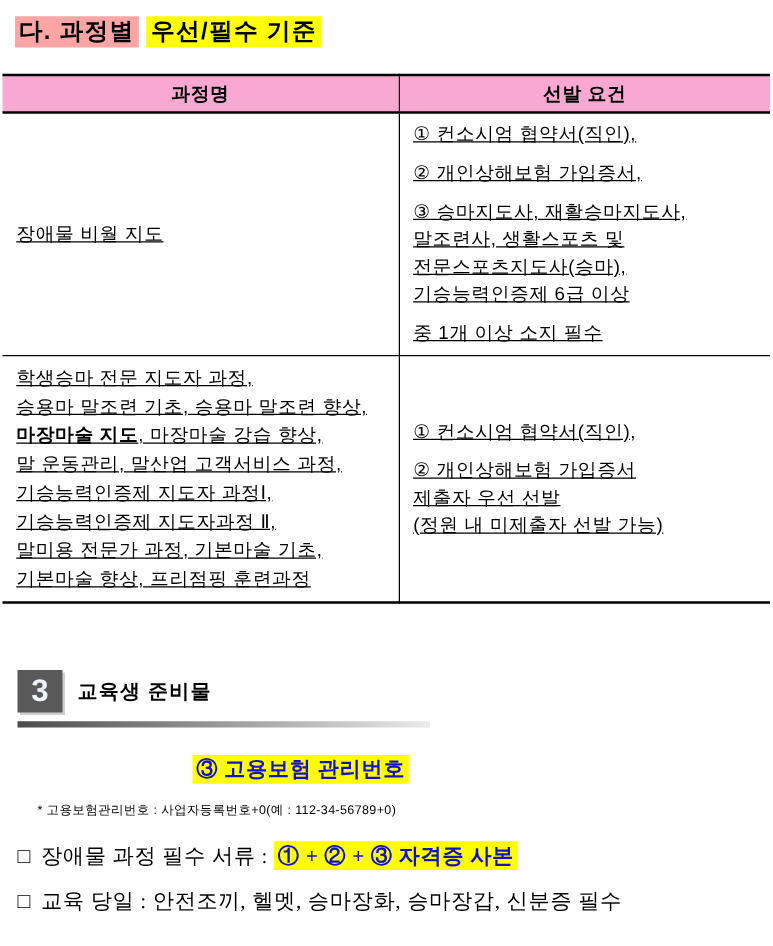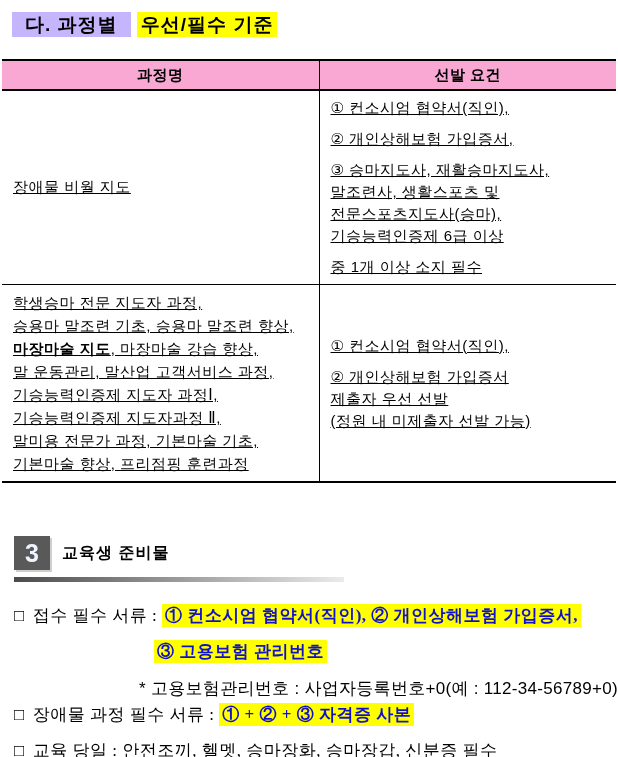--- a/index.html
+++ b/index.html
@@ -17,21 +17,21 @@
     overflow: hidden;
   }
 
   
   .doc-title {
     margin: 12px 0 0 12px;
     font-size: 19px;
     font-weight: bold;
     letter-spacing: 1px;
   }
-  .doc-title .plain-bg  { background: #c4b5fd; padding: 2px 13px; }
+  .doc-title .plain-bg  { background: #fca5a5; padding: 2px 3px; }
   .doc-title .hl-yellow { background: #ffff00; padding: 2px 4px; }
 
   
   table.criteria {
     width: 614px;
     margin: 21px 2px 0 2px;
     border-collapse: collapse;
     border-top: 2px solid #000;
     border-bottom: 2px solid #000;
     font-size: 15px;
@@ -106,24 +106,23 @@
   .chk-bullet { margin-right: 8px; }
   .hl-blue {
     background: #ffff00;
     color: #1111cc;
     font-weight: bold;
     padding: 2px 3px;
   }
   .indent-hl { margin: 0 0 14px 140px; }
   .note-small {
     font-family: "Liberation Sans", "DejaVu Sans", sans-serif;
-    font-size: 17px;
-    margin: 0 0 3px 16px;
+    font-size: 10px;
+    margin: 0 0 18px 16px;
     letter-spacing: 0.3px;
-    text-align: right;
   }
   .bold { font-weight: bold; }
 </style>
 </head>
 <body>
 
 <div class="page">
 
   <div class="doc-title">
     <span class="plain-bg">다. 과정별</span>
@@ -176,23 +175,20 @@
   </table>
 
   <div class="section-head">
     <div class="section-num-box">3</div>
     <div class="section-title">교육생 준비물</div>
   </div>
   <div class="section-rule"></div>
 
   <div class="checklist">
 
-    <div class="chk-line">
-      <span class="chk-bullet">□</span><span>접수 필수 서류 : </span><span class="hl-blue">① 컨소시엄 협약서(직인), ② 개인상해보험 가입증서,</span>
-    </div>
     <div class="indent-hl">
       <span class="hl-blue">③ 고용보험 관리번호</span>
     </div>
 
     <div class="note-small">* 고용보험관리번호 : 사업자등록번호+0(예 : 112-34-56789+0)</div>
 
     <div class="chk-line">
       <span class="chk-bullet">□</span><span>장애물 과정 필수 서류 : </span><span class="hl-blue">① + ② + ③ 자격증 사본</span>
     </div>
 

